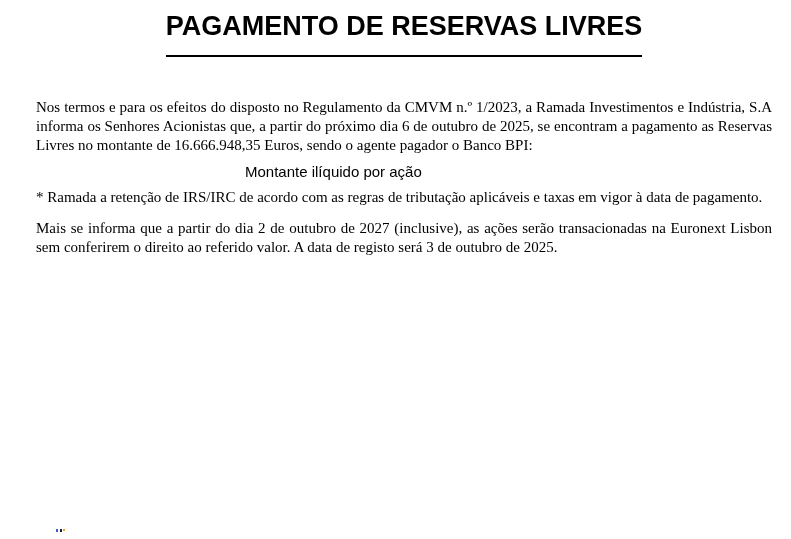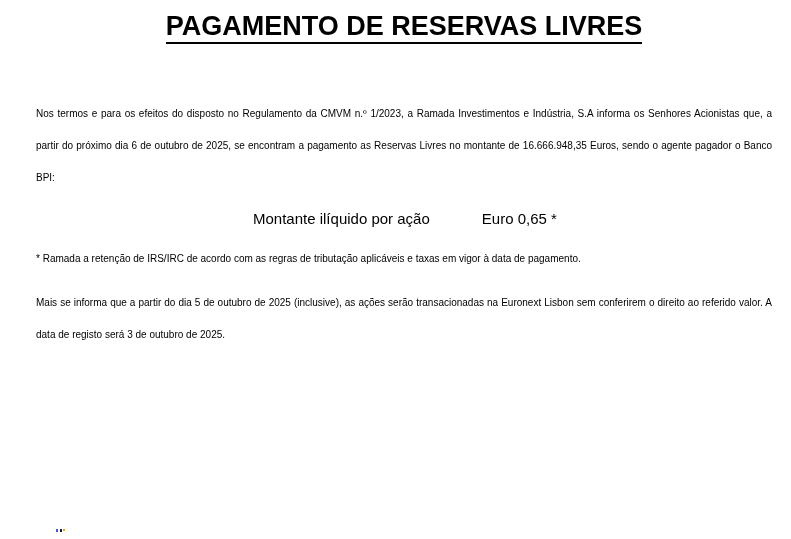--- a/index.html
+++ b/index.html
@@ -21,40 +21,41 @@
   }
   .doc-title {
     text-align: center;
     font-size: 27px;
     line-height: 32px;
     font-weight: bold;
     letter-spacing: 0px;
   }
   .doc-title .underline {
     border-bottom: 2px solid #000000;
-    padding-bottom: 1px;
+    padding-bottom: 14px;
   }
   .body-copy p {
-    font-size: 10px;
-    line-height: 32px;
+    font-size: 15px;
+    line-height: 19px;
     text-align: justify;
     margin: 0 0 12px 0;
+    font-family: Liberation Serif, serif;
   }
   p.intro {
     margin-top: 56px;
     margin-bottom: 0;
   }
   .amount-row {
     display: flex;
     align-items: baseline;
     font-size: 15px;
     line-height: 33px;
     padding-left: 209px;
     gap: 52px;
-    margin: 8px;
+    margin: 0;
   }
   p.tax-note { margin-top: 0; }
   
   .pixel-artifact {
     position: absolute;
     left: 56px;
     top: 529px;
     width: 10px;
     height: 4px;
   }
@@ -74,27 +75,26 @@
 <div class="page">
 
   <h1 class="doc-title"><span class="underline">PAGAMENTO DE RESERVAS LIVRES</span></h1>
 
   <div class="body-copy">
 
     <p class="intro">Nos termos e para os efeitos do disposto no Regulamento da CMVM n.º 1/2023, a Ramada Investimentos e Indústria, S.A informa os Senhores Acionistas que, a partir do próximo dia 6 de outubro de 2025, se encontram a pagamento as Reservas Livres no montante de 16.666.948,35 Euros, sendo o agente pagador o Banco BPI:</p>
 
     <div class="amount-row">
       <span>Montante ilíquido por ação</span>
-      <span>Euro 0,65 *</span>
     </div>
 
     <p class="tax-note">* Ramada a retenção de IRS/IRC de acordo com as regras de tributação aplicáveis e taxas em vigor à data de pagamento.</p>
 
 
-    <p>Mais se informa que a partir do dia 5 de outubro de 2025 (inclusive), as ações serão transacionadas na Euronext Lisbon sem conferirem o direito ao referido valor. A data de registo será 3 de outubro de 2025.</p>
+    <p>Mais se informa que a partir do dia 2 de outubro de 2027 (inclusive), as ações serão transacionadas na Euronext Lisbon sem conferirem o direito ao referido valor. A data de registo será 3 de outubro de 2025.</p>
 
   </div>
 
   <div class="pixel-artifact">
     <i class="px-a"></i>
     <i class="px-b"></i>
     <i class="px-c"></i>
   </div>
 
 </div>

